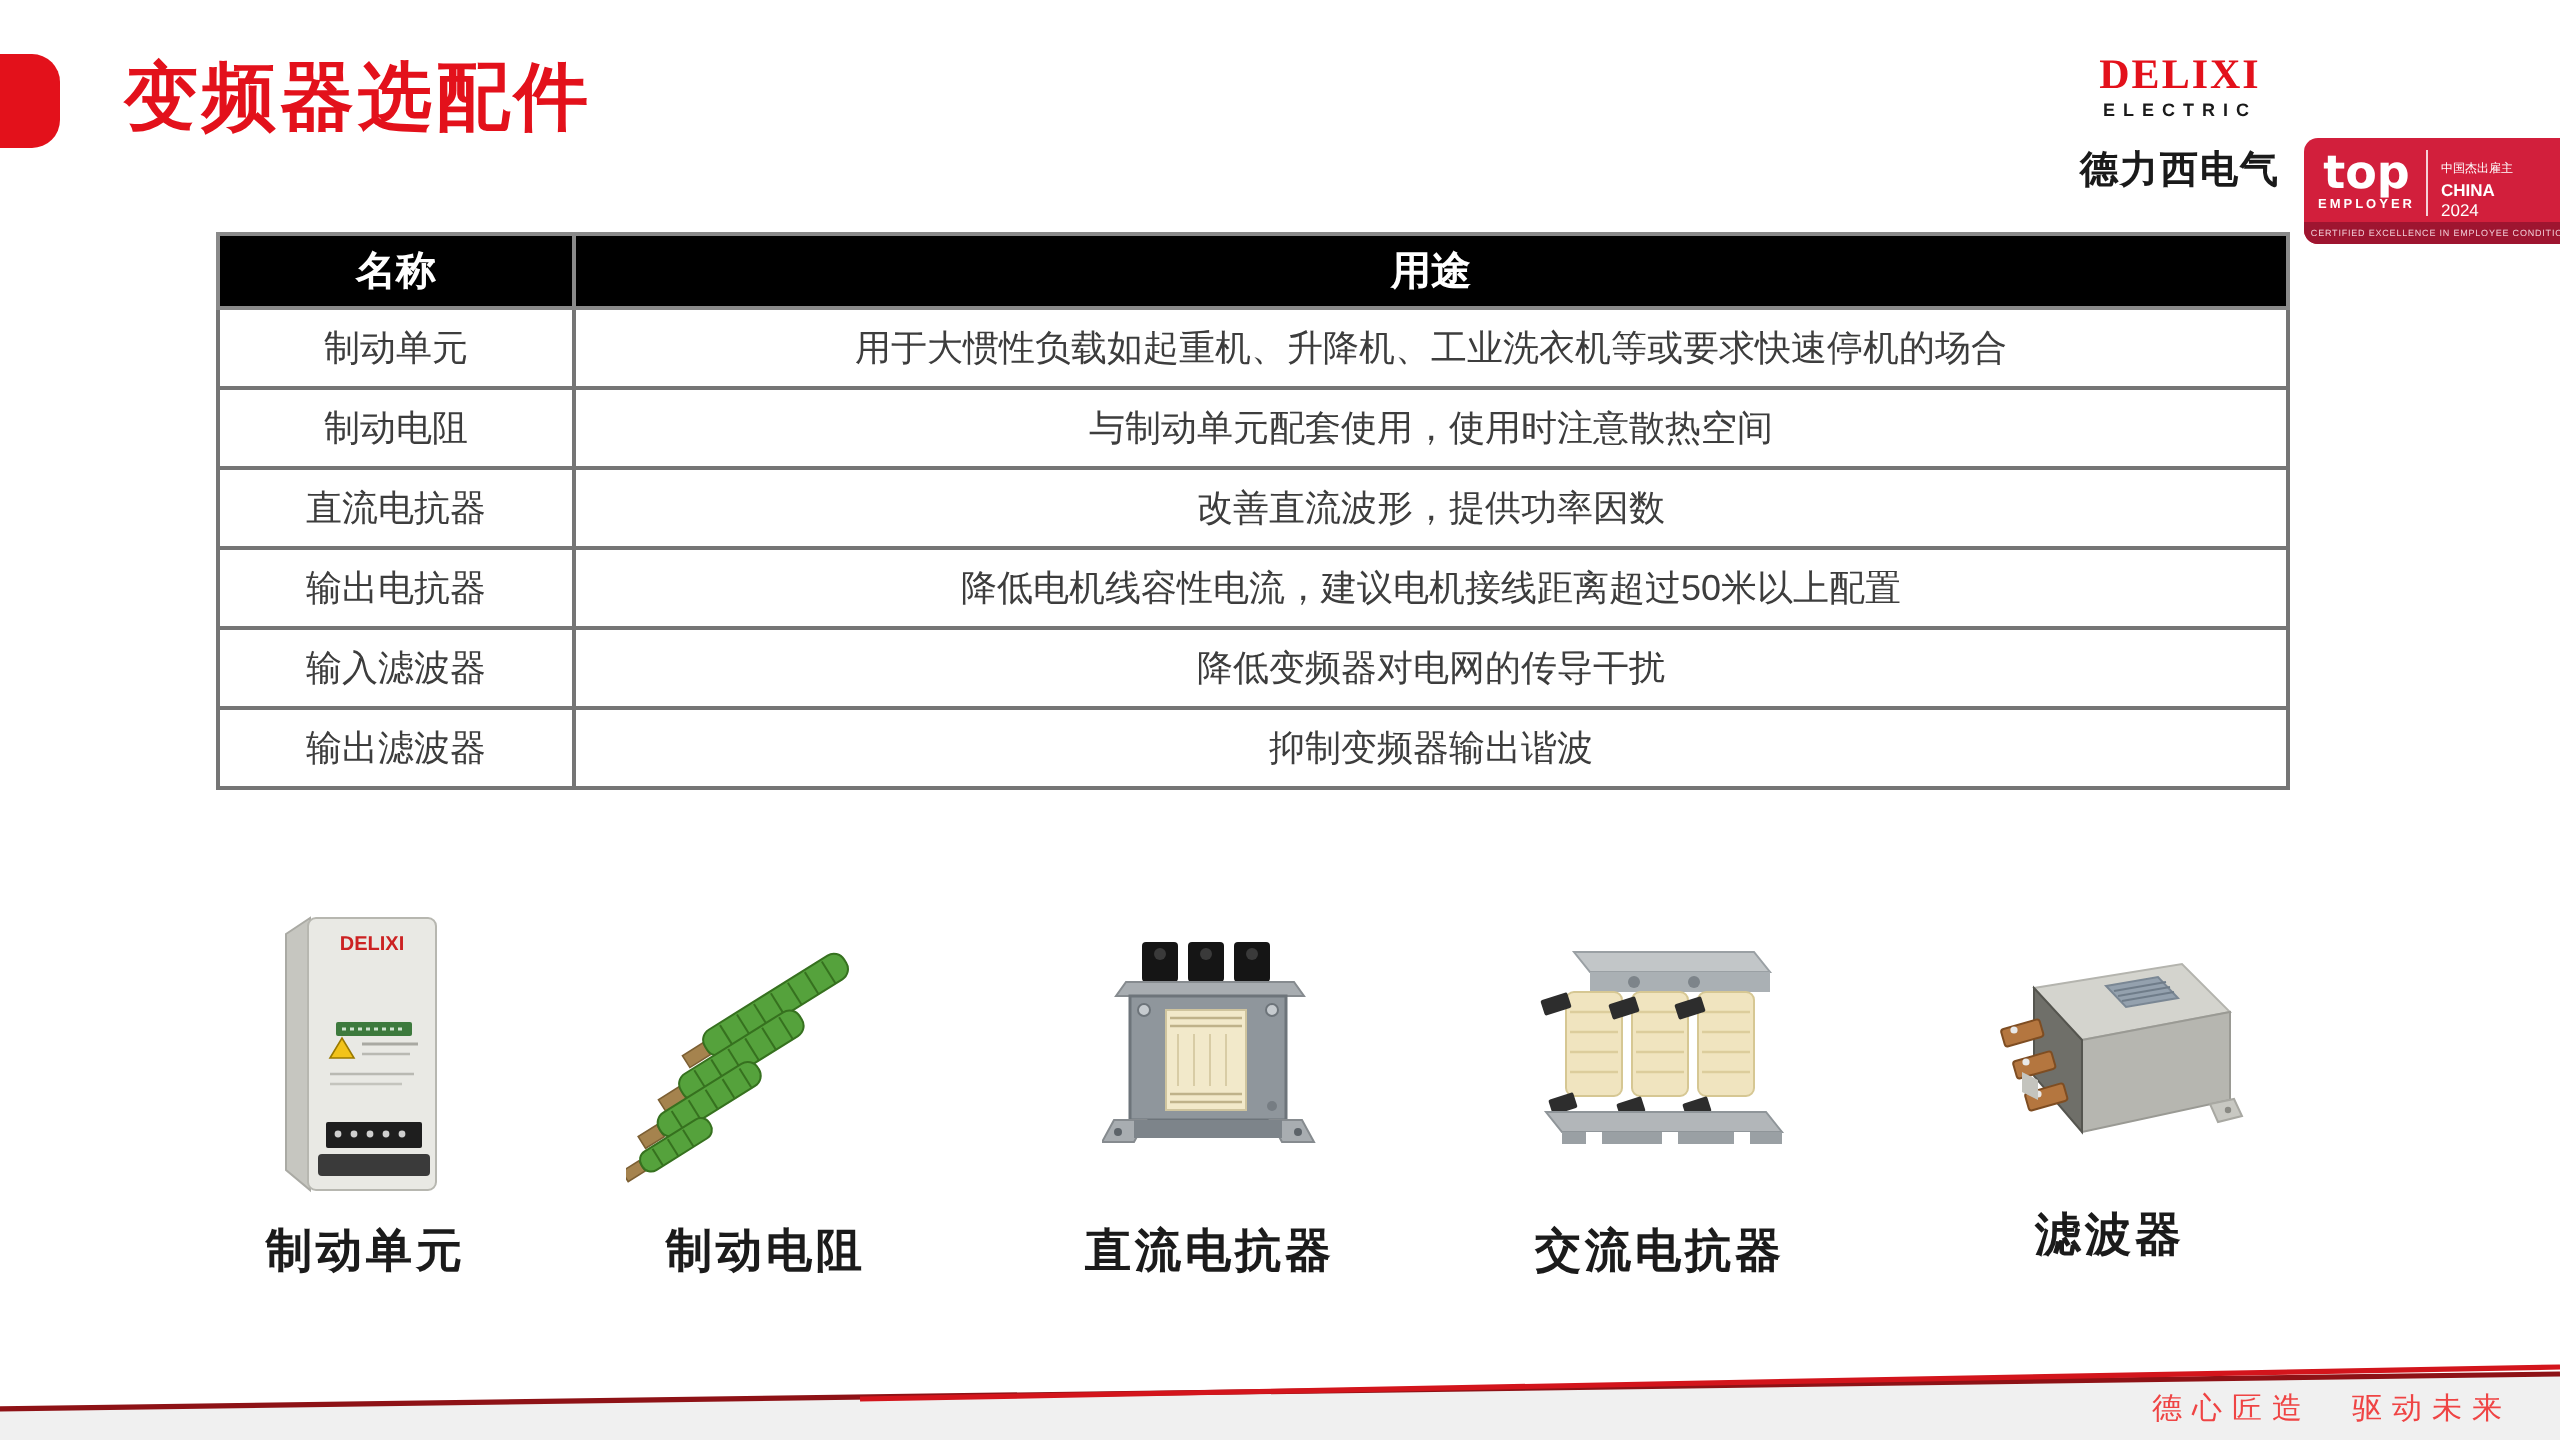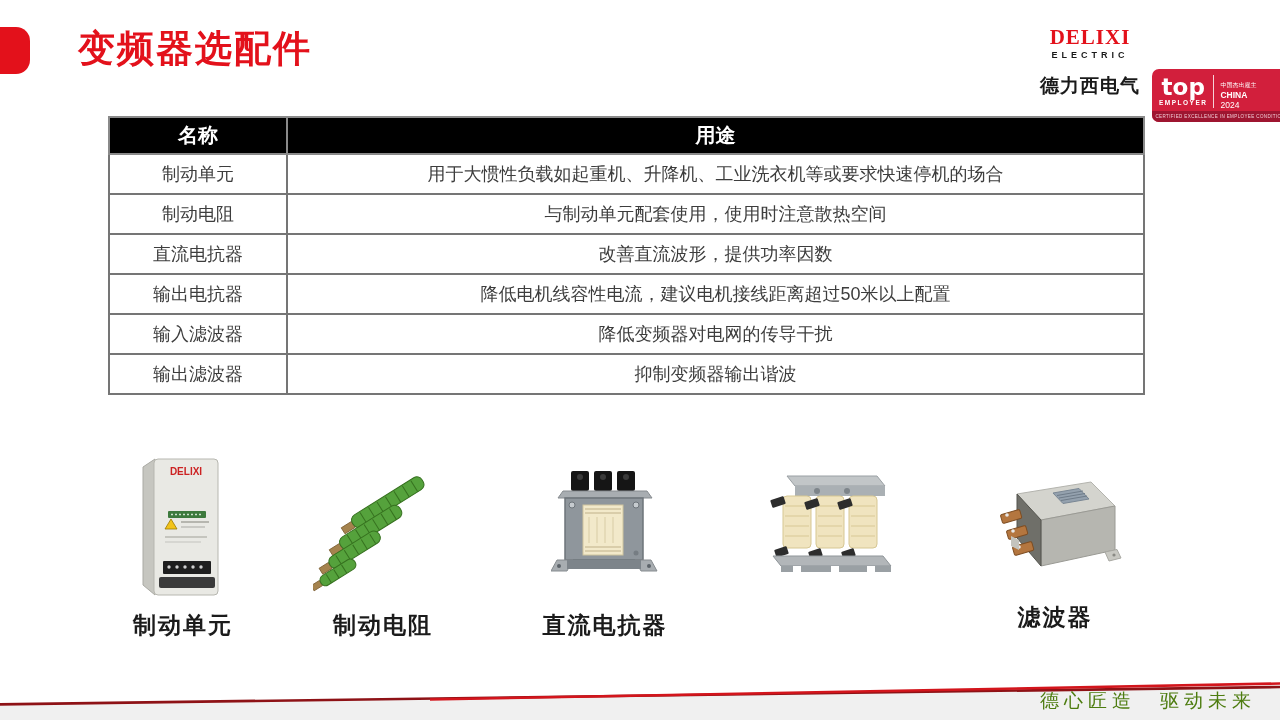--- a/index.html
+++ b/index.html
@@ -10,21 +10,20 @@
   }
   
   .accent-pill{
     position:absolute;left:-16px;top:27px;width:46px;height:47px;
     background:#e3111b;border-radius:14px;
   }
   .page-title{
     position:absolute;left:62px;top:24px;
     font-size:37px;font-weight:bold;color:#e3111b;letter-spacing:2px;
     white-space:nowrap;
-    margin-left:16px;
   }
   .brand-logo{
     position:absolute;left:1036px;top:27px;width:108px;text-align:center;line-height:1;
   }
   .brand-logo .en{
     font-family:"Liberation Serif","DejaVu Serif",serif;
     font-size:21px;font-weight:bold;color:#e3111b;letter-spacing:1px;
   }
   .brand-logo .sub{
     font-size:9px;font-weight:bold;color:#1a1a1a;letter-spacing:4px;margin-top:3px;
@@ -75,21 +74,21 @@
   #p1{left:118px;width:130px;}
   #p2{left:308px;width:150px;}
   #p3{left:535px;width:140px;}
   #p4{left:755px;width:150px;}
   #p5{left:980px;width:150px;}
   #p5 .plabel{margin-top:-2px;}
   
   .footer-art{position:absolute;left:0;bottom:0;width:1280px;height:60px;}
   .footer-slogan{
     position:absolute;right:24px;bottom:6px;z-index:2;
-    font-size:19px;color:#4d7c0f;letter-spacing:5px;white-space:nowrap;font-family:Liberation Mono, monospace;
+    font-size:15px;color:#ef4444;letter-spacing:5px;white-space:nowrap;font-family:Liberation Mono, monospace;
   }
 </style>
 </head>
 <body>
 
 <div class="accent-pill"></div>
 <div class="page-title">变频器选配件</div>
 
 <div class="brand-logo">
   <div class="en">DELIXI</div>
@@ -301,20 +300,21 @@
         <rect x="50" y="86" width="13" height="8" rx="1" transform="rotate(-18 56 90)"></rect>
         <rect x="83" y="86" width="13" height="8" rx="1" transform="rotate(-18 89 90)"></rect>
       </g>
       <polygon points="14,92 124,92 132,102 22,102" fill="#b2b6b9" stroke="#8f9599" stroke-width="1"></polygon>
       <rect x="22" y="102" width="110" height="6" fill="#9aa0a4"></rect>
       <rect x="34" y="102" width="8" height="6" fill="#ffffff"></rect>
         <rect x="72" y="102" width="8" height="6" fill="#ffffff"></rect>
         <rect x="108" y="102" width="8" height="6" fill="#ffffff"></rect>
     </svg>
   </div>
+  <div class="plabel">交流电抗器</div>
 </div>
 
 <div class="product" id="p5">
   <div class="imgbox">
     <svg width="136" height="104" viewBox="0 0 136 104">
       <polygon points="30,18 104,6 128,30 54,44" fill="#d4d4ce" stroke="#b4b4ae" stroke-width="1"></polygon>
       <polygon points="66,17 92,12.5 102,23 76,27.5" fill="#94a1ae" stroke="#7a8794" stroke-width="1"></polygon>
       <g stroke="#6f7c89" stroke-width="1">
           <line x1="70" y1="19.5" x2="96" y2="15"></line>
           <line x1="72" y1="22" x2="98" y2="17.5"></line>

